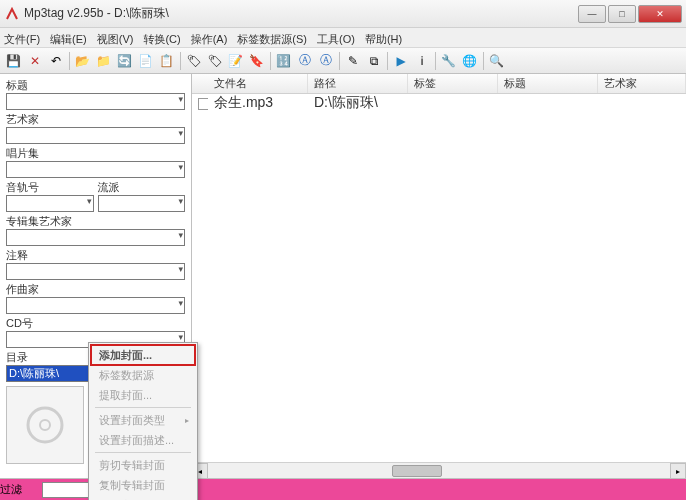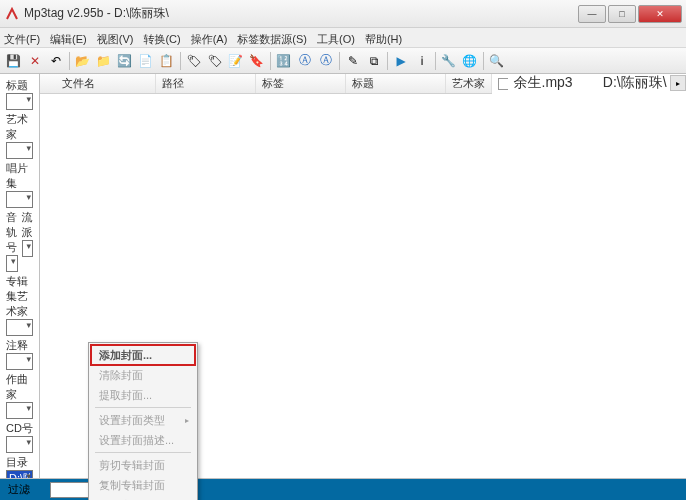--- a/index.html
+++ b/index.html
@@ -39,34 +39,34 @@
 
 
 .ctxmenu { position:absolute; left: 88px; top: 342px; width: 110px; background:#f4f4f4; border:1px solid #a0a0a0; box-shadow: 2px 2px 4px rgba(0,0,0,.25); z-index:100; padding:2px; }
 .ctxmenu .mi { height:20px; display:flex; align-items:center; padding:0 8px; color:#555; font-size:11px; cursor:default; position:relative; }
 .ctxmenu .mi.disabled { color:#a0a0a0; }
 .ctxmenu .mi.hl { outline:2px solid #d02020; outline-offset:-1px;font-weight:bold; }
 .ctxmenu .msep { height:1px; background:#d0d0d0; margin:2px 4px; }
 .ctxmenu .mi .arrow { position:absolute; right:6px; font-size:8px; }
 
 
-.listarea { flex:1; display:flex; flex-direction:row;justify-content:flex-end; }
+.listarea { flex:1; display:flex; flex-direction:column;justify-content:flex-end; }
 .listhdr { height:20px; background: linear-gradient(#fdfdfd,#ececec); border-bottom:1px solid #d0d0d0; display:flex; }
 .listhdr .col { border-right:1px solid #e0e0e0; padding:2px 6px; color:#333; font-size:11px; }
 .listbody { flex:1; overflow:auto; background:#fff; }
 .listrow { display:flex; height:18px; align-items:center; }
 .listrow .cell { padding:0 6px; font-size:14px; color:#333; overflow:hidden; white-space:nowrap; }
 .fileicon { width:12px; height:12px; border:1px solid #999; background:#fff; margin-right:4px; display:inline-block; vertical-align:middle; }
 .hscroll { height:16px; background:#f0f0f0; border-top:1px solid #d0d0d0; position:relative; }
 .hscroll .thumb { position:absolute; left:200px; top:2px; width:50px; height:12px; background:#c8c8c8; border:1px solid #a0a0a0; border-radius:2px; }
 .hscroll .arr { position:absolute; top:0; width:16px; height:16px; background:#e8e8e8; border:1px solid #c0c0c0; display:flex; align-items:center; justify-content:center; font-size:8px; }
 .hscroll .arr.l { left:0; } .hscroll .arr.r { right:0; }
 
 
-.filterrow { height: 22px; border-top:1px solid #c0c0c0; display:flex; align-items:center; padding:0 8px; gap:20px; background:#0369a1; }
+.filterrow { height: 22px; border-top:1px solid #c0c0c0; display:flex; align-items:center; padding:0 0; gap:20px; background:#ec4899; }
 .filterrow label { font-size:11px; }
 .filterrow input { flex:0 0 140px; height:16px; border:1px solid #888; }
 </style>
 </head>
 <body>
 
 <div class="titlebar">
   <span class="appicon">
     <svg width="14" height="14" viewBox="0 0 14 14">
         <path d="M2 12 L7 2 L12 12" fill="none" stroke="#d03030" stroke-width="2"></path>
@@ -196,21 +196,21 @@
     <div class="hscroll">
       <div class="arr l">◂</div>
       <div class="thumb"></div>
       <div class="arr r">▸</div>
     </div>
   </div>
 </div>
 
 <div class="ctxmenu">
   <div class="mi hl">添加封面...</div>
-  <div class="mi disabled">清除封面</div>
+  <div class="mi disabled">标签数据源</div>
   <div class="mi disabled">提取封面...</div>
   <div class="msep"></div>
   <div class="mi disabled">
       <span>设置封面类型</span>
       <span class="arrow">▸</span>
     </div>
   <div class="mi disabled">设置封面描述...</div>
   <div class="msep"></div>
   <div class="mi disabled">剪切专辑封面</div>
   <div class="mi disabled">复制专辑封面</div>

